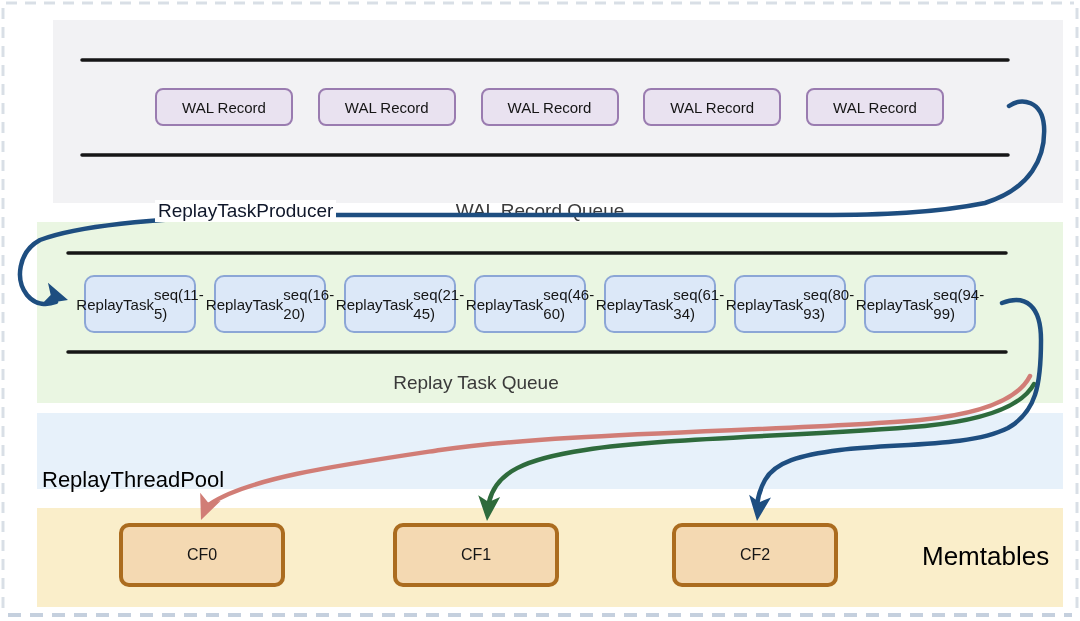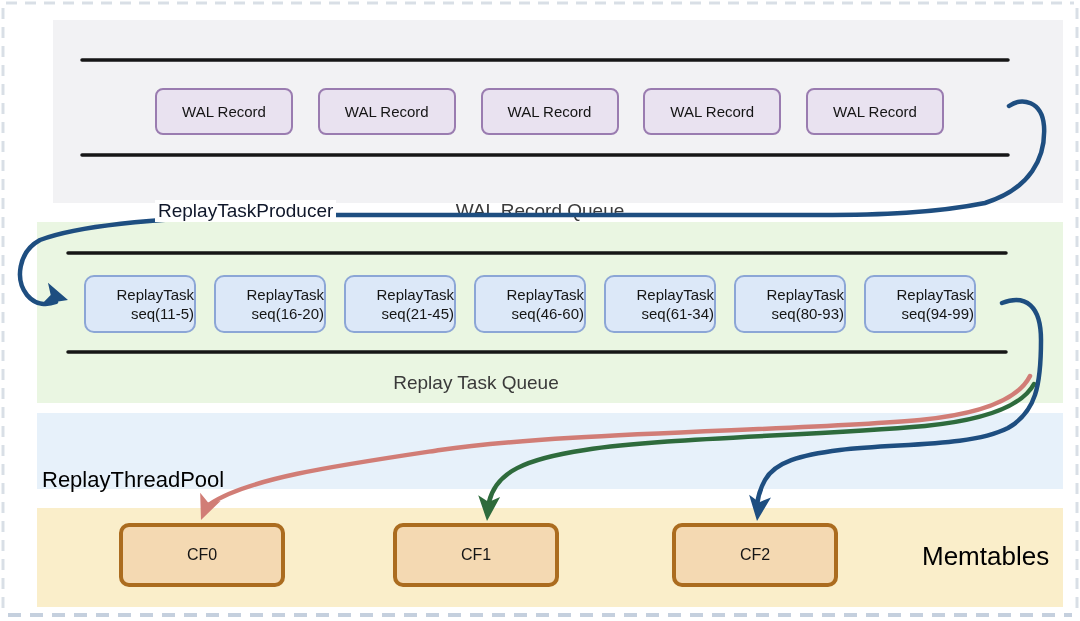--- a/index.html
+++ b/index.html
@@ -6,30 +6,30 @@
   #canvas {
     position:relative; width:1080px; height:621px; overflow:hidden;
     font-family:"Liberation Sans", sans-serif; background:#ffffff;
   }
   .section { position:absolute; z-index:0; }
   #wal-section      { left:53px;  top:20px;  width:1010px; height:183px; background:#f2f2f4; }
   #task-section     { left:37px;  top:222px; width:1026px; height:181px; background:#eaf6e2; }
   #pool-section     { left:37px;  top:413px; width:1026px; height:76px;  background:#e7f1fa; }
   #memtable-section { left:37px;  top:508px; width:1026px; height:99px;  background:#faeeca; }
 
-  .wal-row { position:absolute; left:155px; top:88px; width:789px; height:47px;
+  .wal-row { position:absolute; left:155px; top:88px; width:789px; height:38px;
              display:flex; justify-content:space-between; z-index:1; }
   .wal-box { width:134px; background:#e9e2f0; border:2px solid #9a7cb0; border-radius:8px;
              display:flex; align-items:center; justify-content:center;
              font-size:15px; color:#151515; }
 
   .task-row { position:absolute; left:84px; top:275px; width:892px; height:58px;
               display:flex; justify-content:space-between; z-index:1; }
   .task-box { width:108px; background:#dce8f8; border:2.5px solid #8ca6d6; border-radius:10px;
-              display:flex; flex-direction:column; align-items:flex-end; justify-content:center;
+              display:flex; flex-direction:row; align-items:center; justify-content:center;
               font-size:15px; line-height:19px; color:#151515; }
 
   .cf-box { position:absolute; top:523px; height:64px; width:166px; background:#f4d9b2;
             border:4px solid #ab6c1f; border-radius:10px; box-sizing:border-box;
             display:flex; align-items:center; justify-content:center;
             font-size:16px; color:#151515; z-index:1; }
   #cf0 { left:119px; } #cf1 { left:393px; } #cf2 { left:672px; }
 
   .queue-label { position:absolute; color:#3a3a3a; font-size:19px; text-align:center; z-index:1; }
   #wal-queue-label  { left:35px; top:168px; width:1010px;margin-top:32px; }

